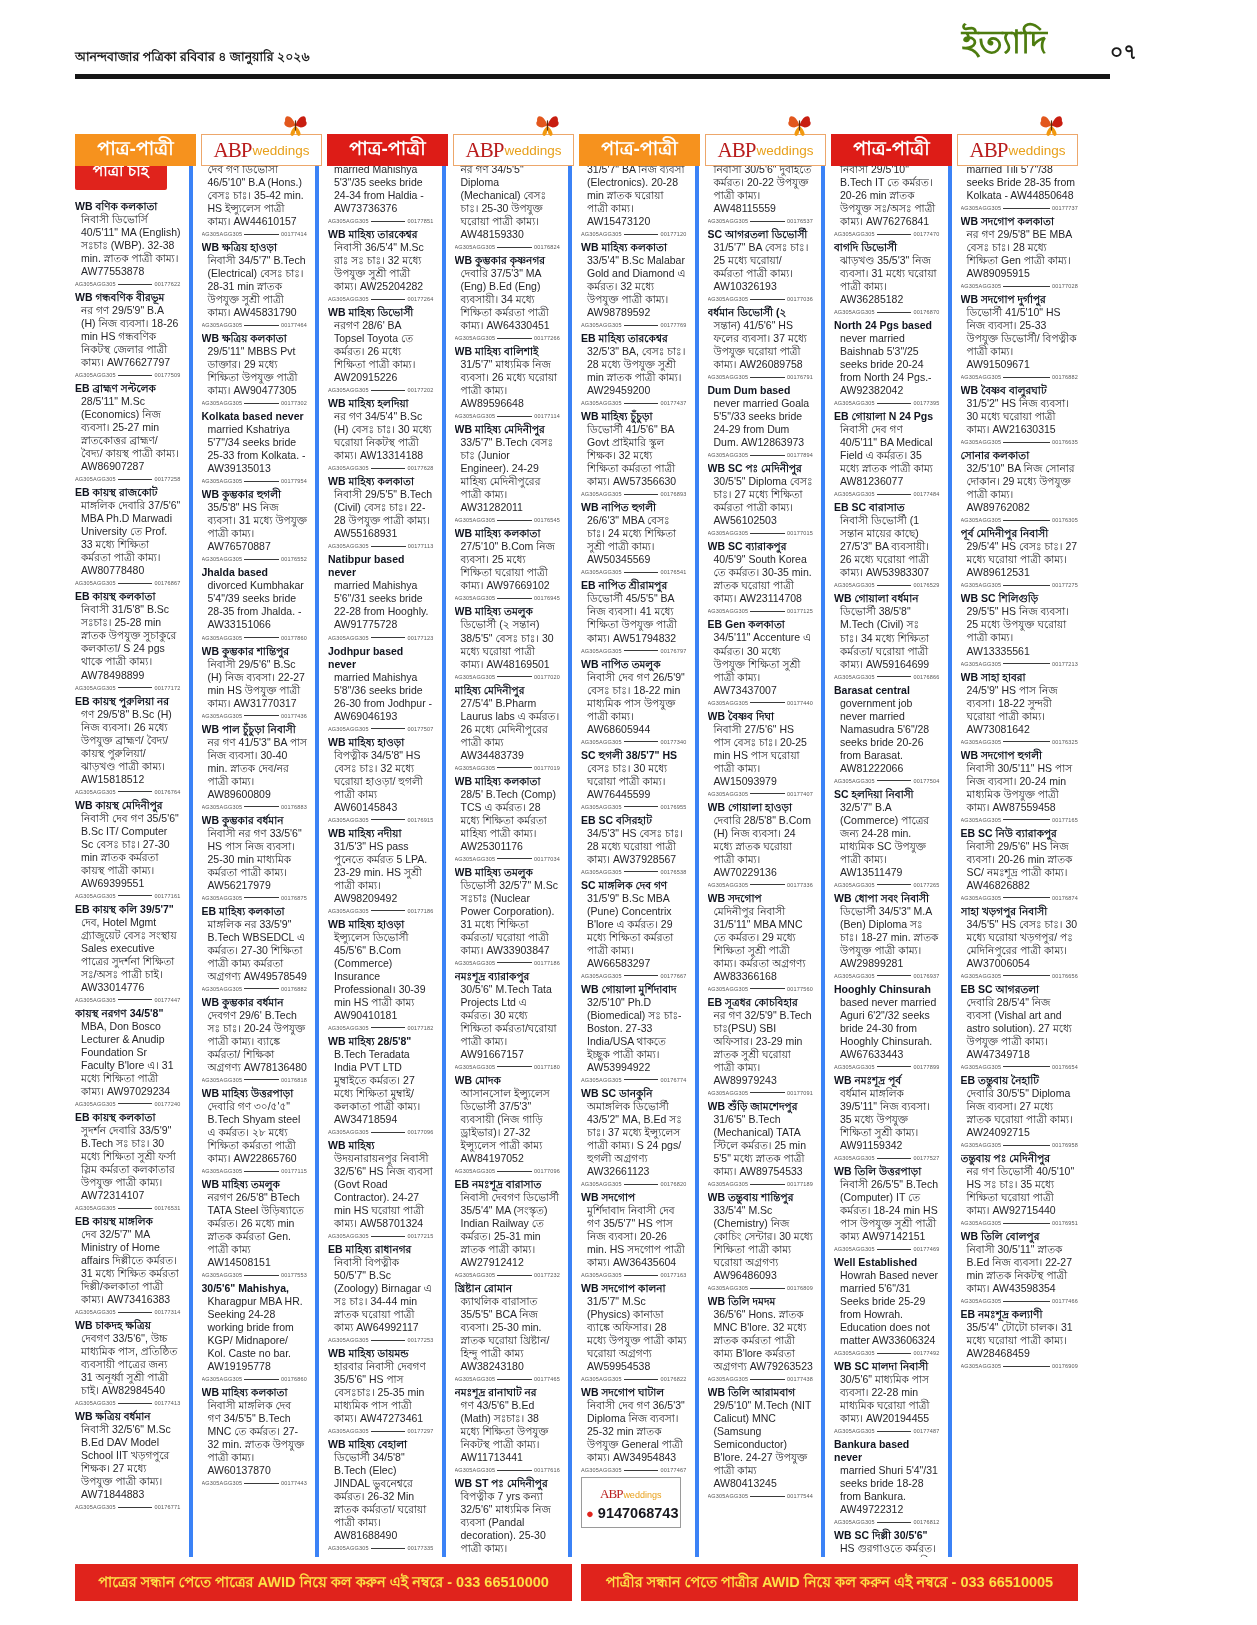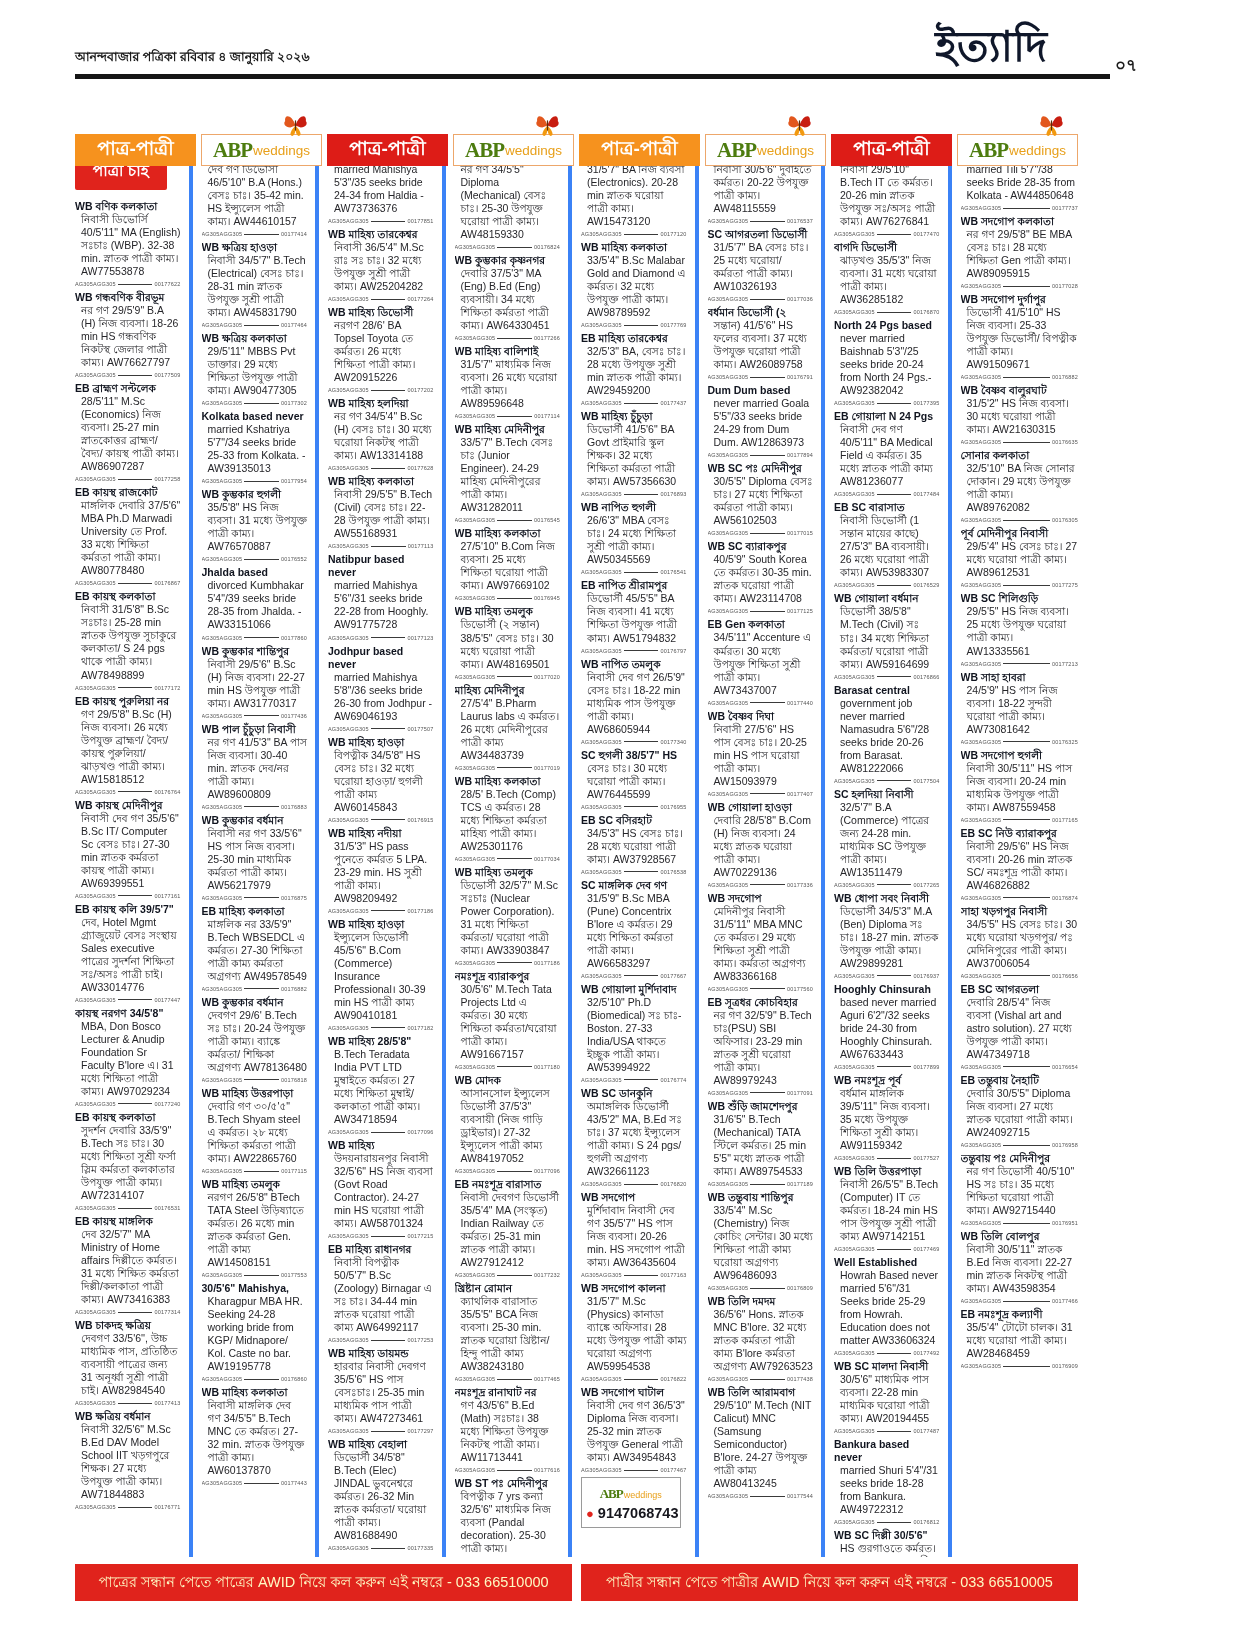--- a/index.html
+++ b/index.html
@@ -1,33 +1,33 @@
 <!DOCTYPE html>
 <html><head>
 <meta charset="utf-8">
 <style>
   html,body{margin:0;padding:0;background:#ffffff;}
   .page{position:relative;width:1155px;height:1625px;background:#fff;overflow:hidden;
         font-family:"Liberation Sans","DejaVu Sans",sans-serif;}
   
   .mast-line{position:absolute;left:75px;top:48px;font-size:12.5px;font-weight:bold;color:#1a1a1a;}
   .black-rule{position:absolute;left:75px;right:45px;top:74px;height:5px;background:#151515;}
-  .etc-logo{position:absolute;right:98px;top:26px;font-size:42px;font-weight:bold;color:#0f172a;
+  .etc-logo{position:absolute;right:98px;top:26px;font-size:32px;font-weight:bold;color:#4d7c0f;
             background:#fff;padding:0 10px;line-height:1;z-index:3;
             font-family:"Liberation Serif","DejaVu Serif",serif;}
-  .page-no{position:absolute;right:18px;top:52px;font-size:17px;font-weight:bold;color:#1a1a1a;z-index:3;}
+  .page-no{position:absolute;right:18px;top:36px;font-size:21px;font-weight:bold;color:#1a1a1a;z-index:3;}
   
   .tabs{position:absolute;left:75px;right:77px;top:95px;height:45px;display:grid;
         grid-template-columns:repeat(8,1fr);gap:5px;z-index:2;}
   .tab{display:flex;align-items:center;justify-content:center;position:relative;margin-top:39px;}
   .tab-patra{color:#fff;font-weight:bold;font-size:19px;}
   .tab-patra.orange{background:#f6921e;}
   .tab-patra.red{background:#dd1c17;}
   .tab-abp{background:#fff;border:1px solid #eda76b;}
-  .abp-a{font-family:"Liberation Serif","DejaVu Serif",serif;font-weight:bold;color:#4d7c0f;font-size:21px;letter-spacing:-1px;text-align:center;}
+  .abp-a{font-family:"Liberation Serif","DejaVu Serif",serif;font-weight:normal;color:#b91c1c;font-size:21px;letter-spacing:-1px;text-align:center;}
   .abp-w{color:#e8a01b;font-size:13.5px;margin-left:1px;}
   .butterfly{position:absolute;top:-22px;right:12px;z-index:4;}
   
   .cols{position:absolute;left:75px;right:77px;top:150px;bottom:68px;display:grid;
         grid-template-columns:repeat(8,1fr);column-gap:9px;overflow:hidden;}
   .col{overflow:hidden;min-width:0;}
   .col:not(:last-child){border-right:4px solid #3b82f6;padding-right:8px;}
   .section-box{background:#e0231c;color:#fff;font-weight:bold;font-size:15.5px;text-align:center;
                padding:5px 0;margin:4px 14px 10px 0;border-radius:2px;}
   .ad{margin-bottom:1px;}
@@ -36,21 +36,21 @@
   .sep{display:flex;align-items:center;gap:2px;margin:3px 0 4px;}
   .sep .lbl{font-size:5.5px;color:#555;letter-spacing:.2px;}
   .sep .line{flex:1;border-top:1px solid #3a3a3a;height:0;}
   .contact-box{border:1px solid #9a9a9a;margin:4px 6px 0 0;padding:6px 4px;text-align:center;}
   .contact-box .mini-abp .abp-a{font-size:13px;}
   .contact-box .mini-abp .abp-w{font-size:9px;}
   .contact-phone{font-size:14.5px;font-weight:bold;color:#16161d;margin-top:3px;}
   .contact-phone .dot{color:#e0231c;font-size:13px;margin-right:4px;}
   
   .footer{position:absolute;left:75px;right:77px;bottom:24px;height:37px;display:flex;gap:9px;}
-  .footer-seg{flex:1;background:#e0231c;color:#fef9c3;font-weight:normal;font-size:14.5px;
+  .footer-seg{flex:1;background:#e0231c;color:#fde047;font-weight:bold;font-size:14.5px;
               display:flex;align-items:center;justify-content:center;white-space:nowrap;overflow:hidden;}
 </style>
 </head>
 <body>
 
 <div class="page">
   <div class="mast-line">আনন্দবাজার পত্রিকা রবিবার ৪ জানুয়ারি ২০২৬</div>
   <div class="black-rule"></div>
   <div class="etc-logo">ইত্যাদি</div>
   <div class="page-no">০৭</div>

